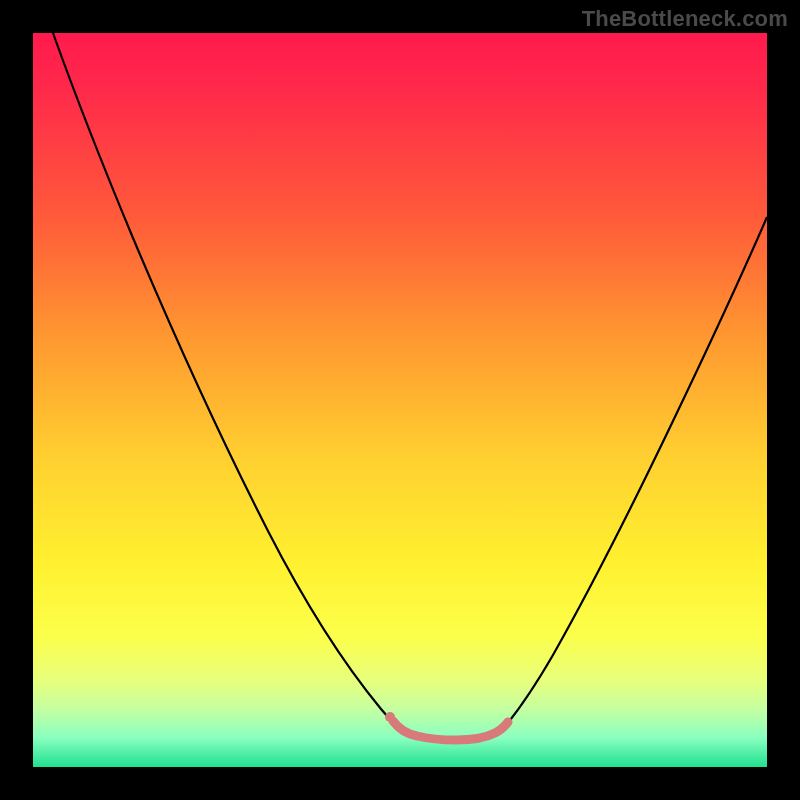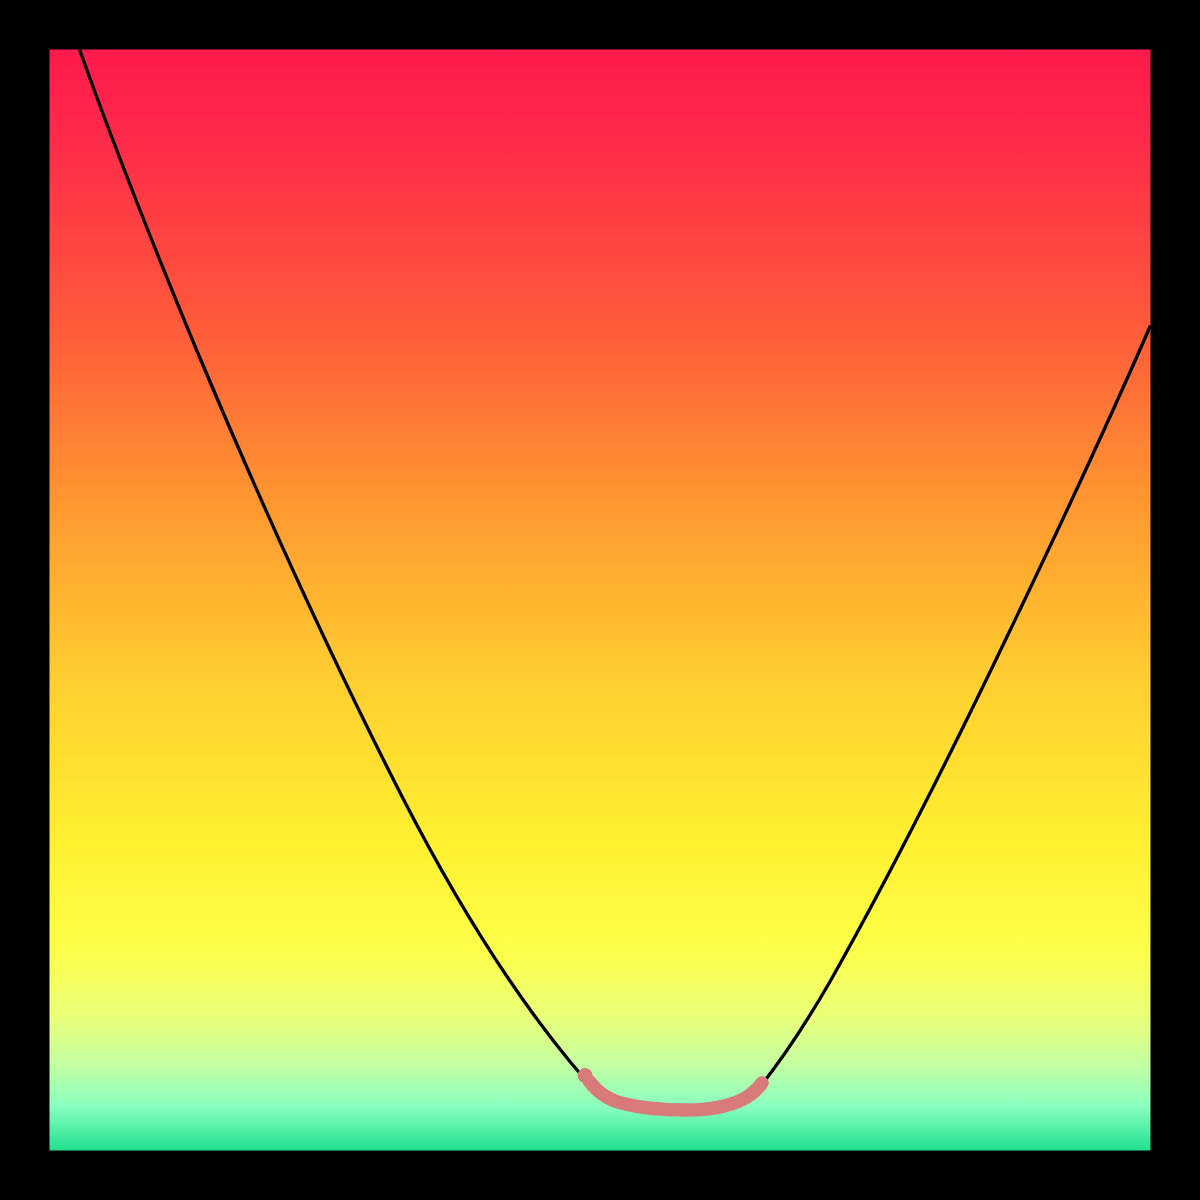--- a/index.html
+++ b/index.html
@@ -74,13 +74,14 @@
                C 555 560, 595 482, 640 388
                C 675 315, 708 244, 734 184" fill="none" stroke="#000" stroke-width="2.2"></path>
       <circle cx="357" cy="684" r="5" fill="#d87a7a"></circle>
       <path d="M 360 688
                C 366 696, 374 701, 384 703
                C 396 706, 410 707, 424 707
                C 438 707, 452 705, 462 700
                C 468 697, 472 693, 475 689" fill="none" stroke="#d87a7a" stroke-width="9" stroke-linecap="round" stroke-linejoin="round"></path>
     </svg>
   </div>
+  <div class="watermark">TheBottleneck.com</div>
 </div>
 
 </body></html>

